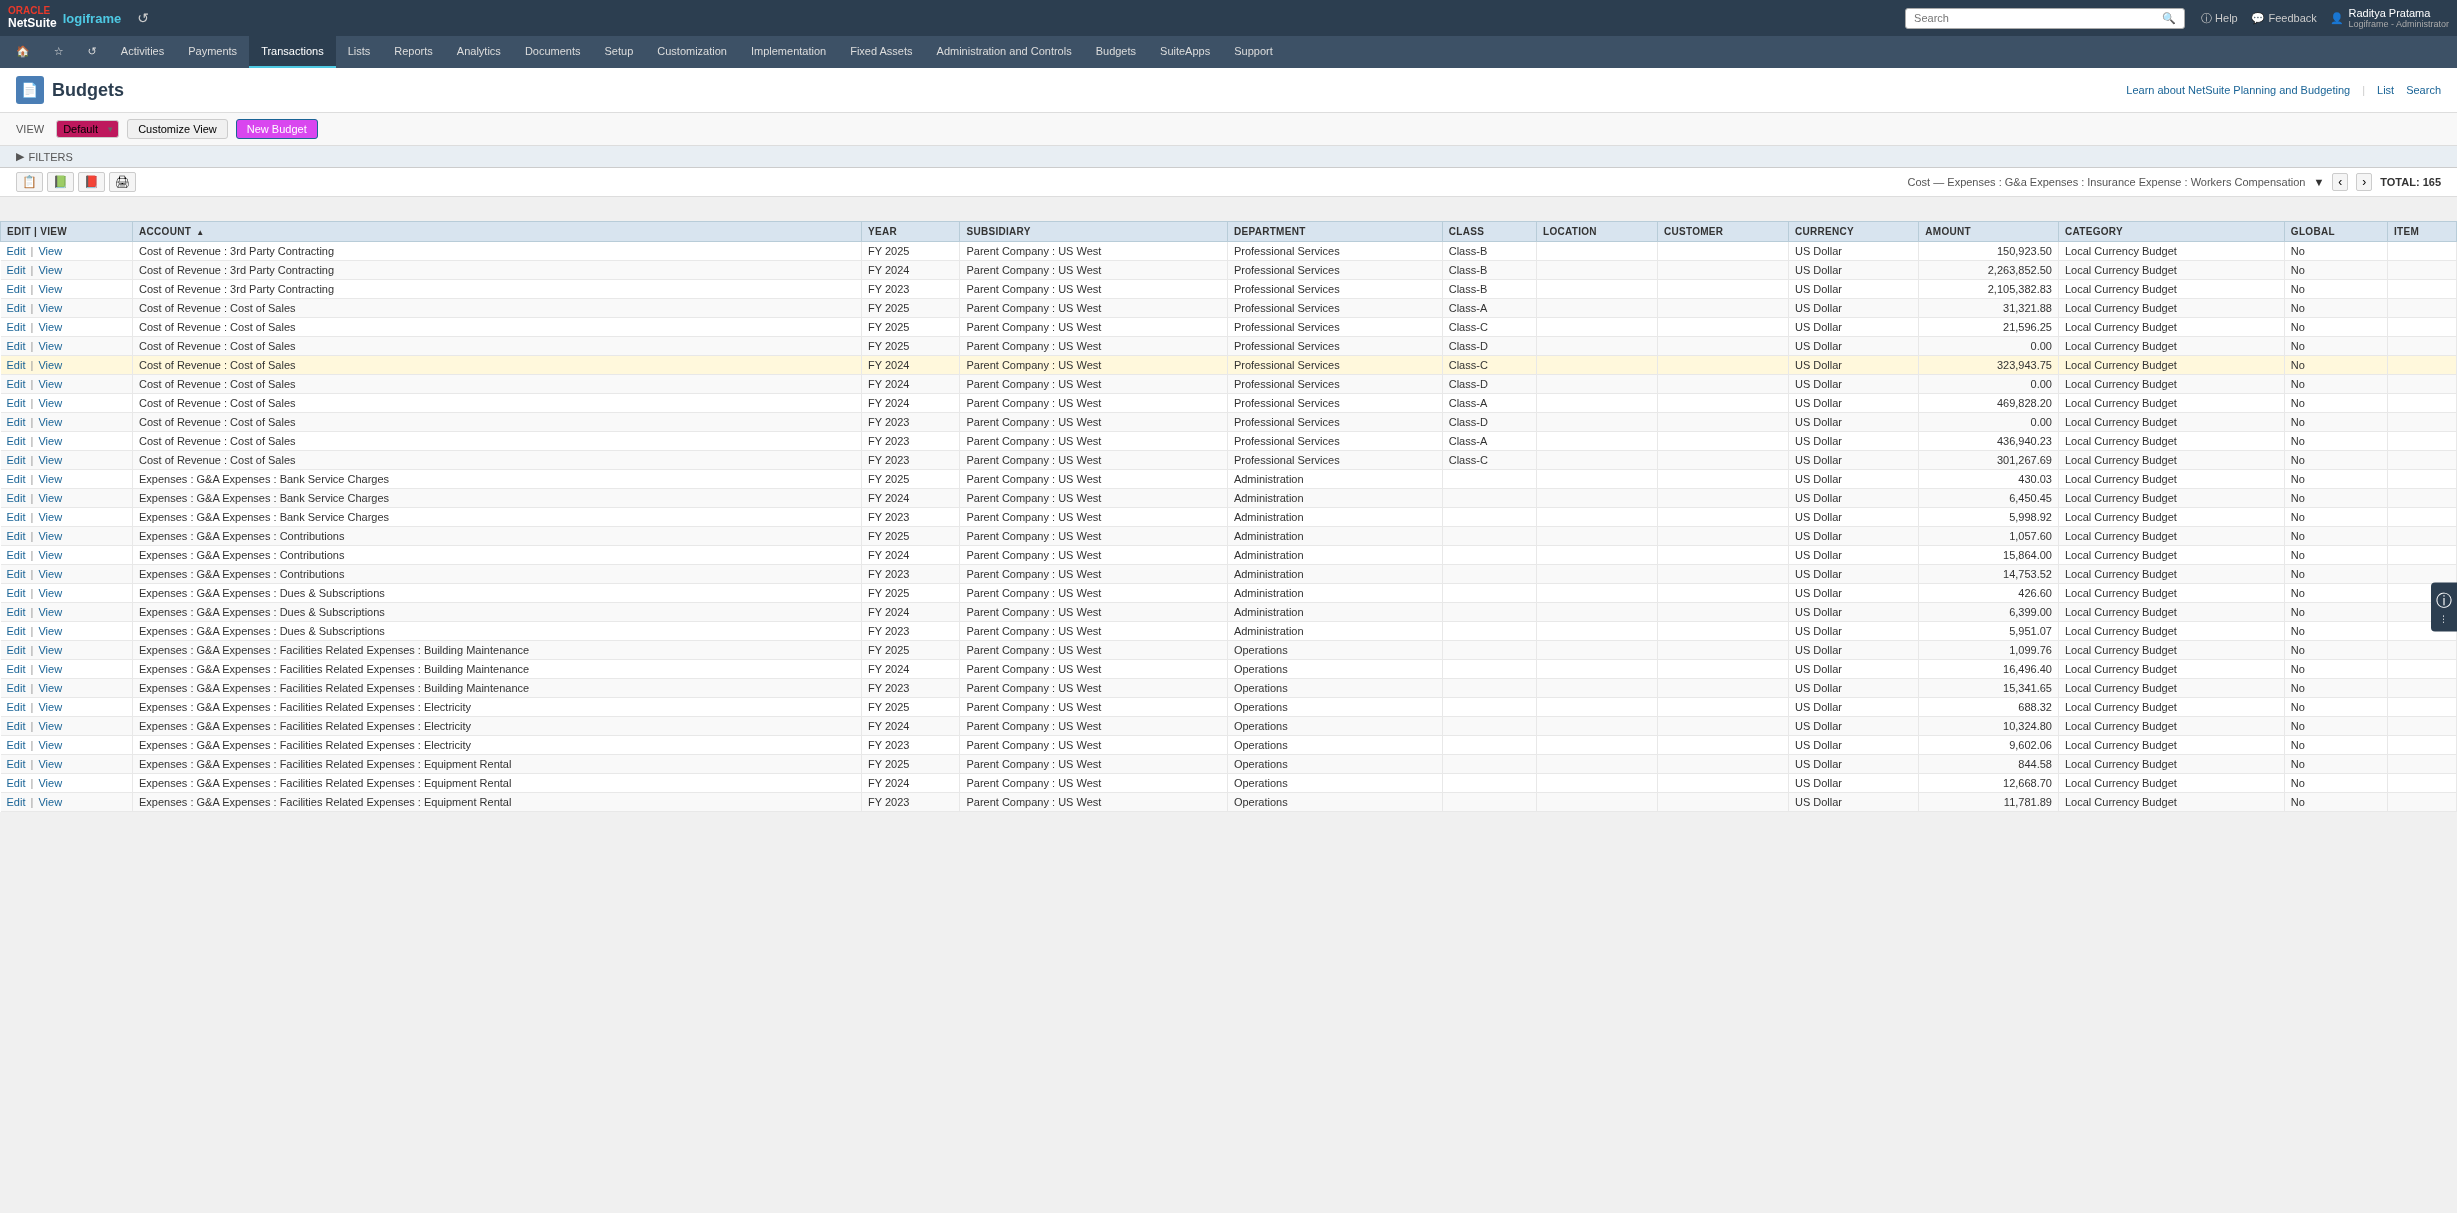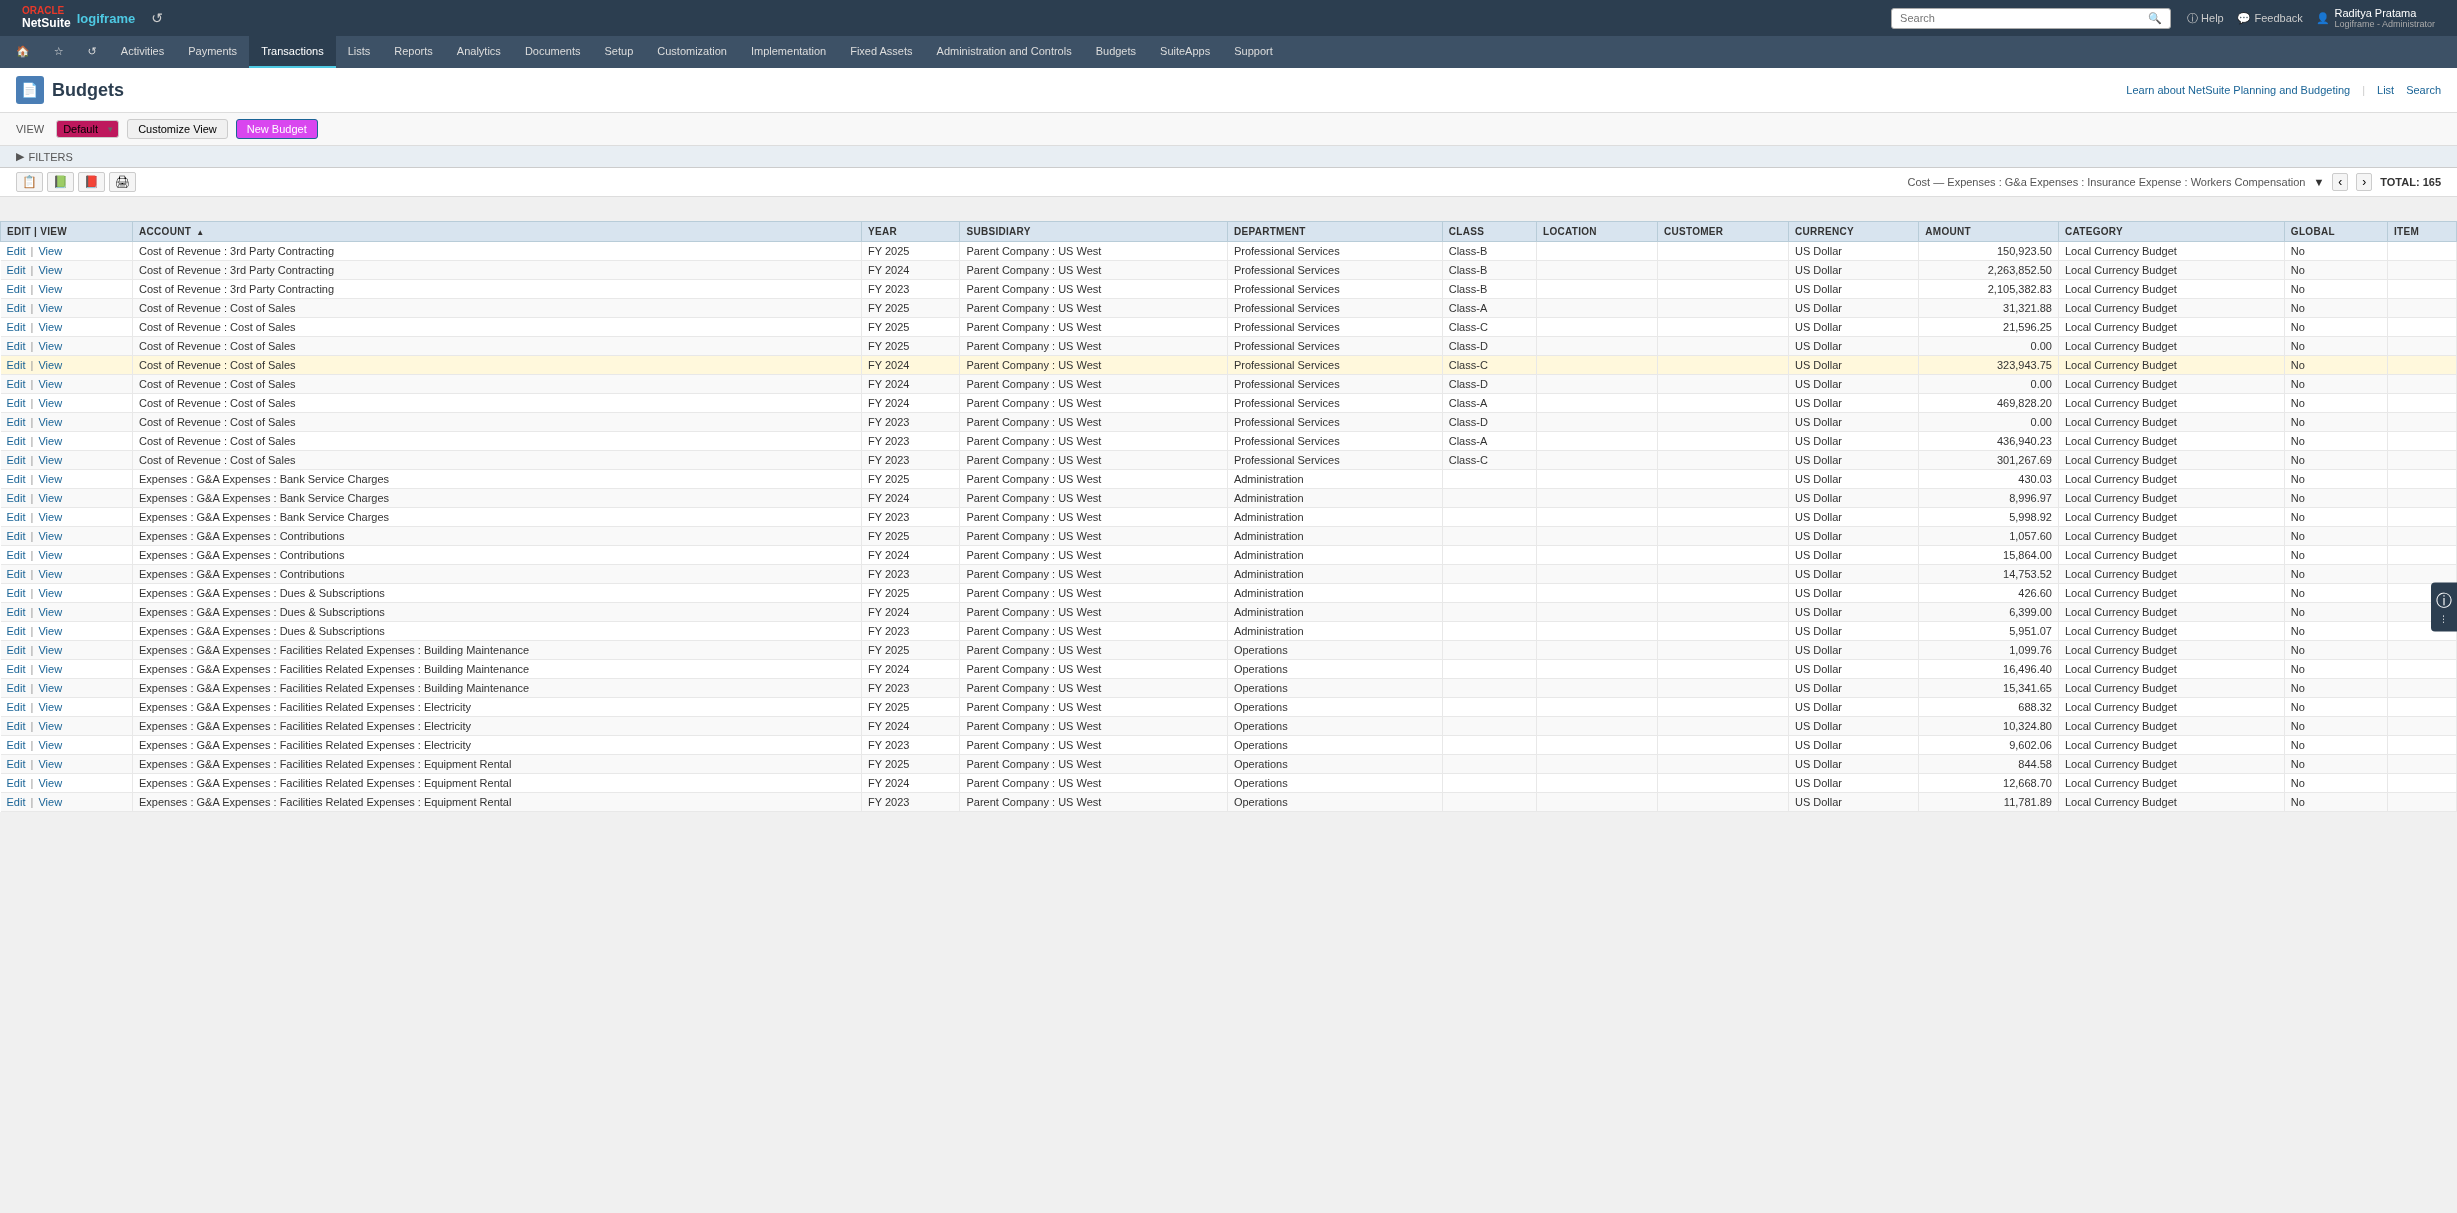--- a/index.html
+++ b/index.html
@@ -4,21 +4,21 @@
   <style>
     * { box-sizing: border-box; margin: 0; padding: 0; }
     body { font-family: Arial, sans-serif; font-size: 11px; background: #f0f0f0; color: #333; overflow-x: hidden; }
 
     
     .topbar {
       background: #2c3e50;
       height: 36px;
       display: flex;
       align-items: center;
-      padding: 0 22px;
+      padding: 0 8px;
       gap: 6px;
       color: #fff;
     }
     .topbar-logo {
       display: flex;
       align-items: center;
       gap: 6px;
       margin-right: 10px;
     }
     .oracle-logo {
@@ -670,21 +670,21 @@
       <a class="edit-link">View</a>
     </td>
     <td>Expenses : G&amp;A Expenses : Bank Service Charges</td>
     <td>FY 2024</td>
     <td>Parent Company : US West</td>
     <td>Administration</td>
     <td></td>
     <td></td>
     <td></td>
     <td>US Dollar</td>
-    <td class="amount-cell">8,996.97</td>
+    <td class="amount-cell">6,450.45</td>
     <td>Local Currency Budget</td>
     <td>No</td>
     <td></td>
   </tr>
         <tr>
     <td>
       <a class="edit-link">Edit</a>
       <span class="link-separator">|</span>
       <a class="edit-link">View</a>
     </td>

